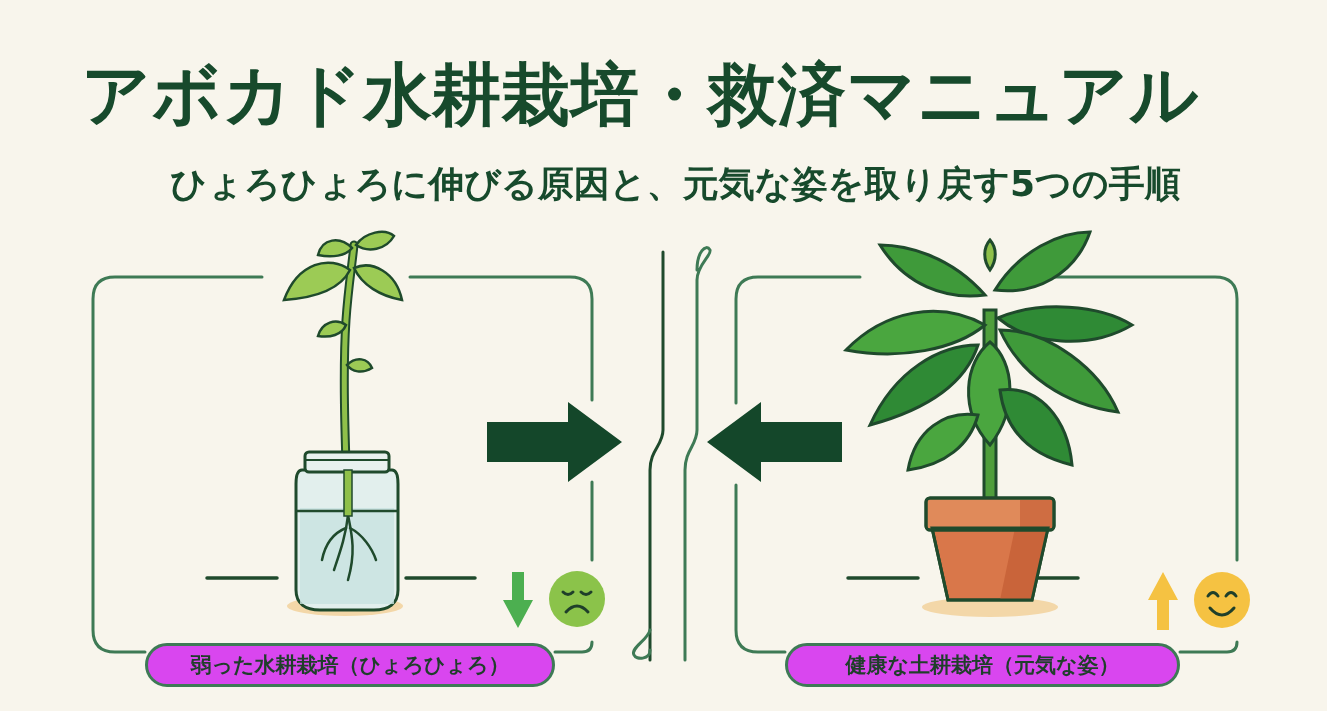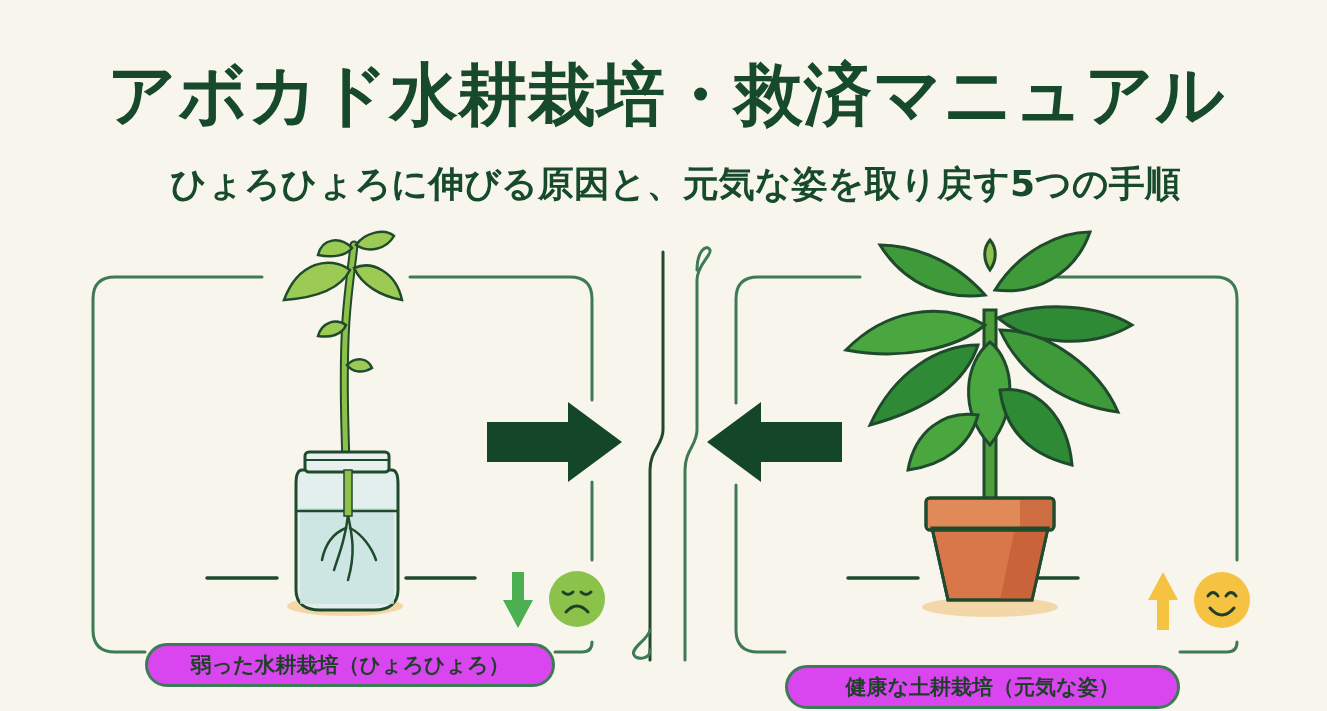--- a/index.html
+++ b/index.html
@@ -6,21 +6,21 @@
   body {
     width:1327px; height:711px; overflow:hidden;
     background:#f8f5ec;
     font-family:"DejaVu Sans", "Liberation Sans", sans-serif;
     position:relative;
   }
   .title {
     position:absolute; left:0; top:52px; width:1281px;
     text-align:center; color:#174a2c;
     font-size:68px; font-weight:bold; letter-spacing:1px;
-    line-height:86px; margin:0;padding-left:26px;
+    line-height:86px; margin:0;
   }
   .subtitle {
     position:absolute; left:0; top:158px; width:1327px;
     text-align:center; color:#174a2c;
     font-size:36px; font-weight:bold; line-height:52px; margin:0;padding-left:12px;
   }
   svg.art { position:absolute; left:0; top:0; }
   .label-pill {
     position:absolute; height:44px; border:3px solid #3e7a55;
     border-radius:24px; background:#d946ef;
@@ -138,15 +138,15 @@
     <circle cx="1222" cy="600" r="28" fill="#f5c242"></circle>
     <path d="M1208 596 Q1213 589 1218 596" stroke="#1f3f2a" stroke-width="3" fill="none" stroke-linecap="round"></path>
     <path d="M1226 596 Q1231 589 1236 596" stroke="#1f3f2a" stroke-width="3" fill="none" stroke-linecap="round"></path>
     <path d="M1210 608 Q1222 622 1234 608" stroke="#1f3f2a" stroke-width="3" fill="none" stroke-linecap="round"></path>
   </g>
 </svg>
 
 <div class="label-pill" style="left:145px; top:643px; width:410px;">
   <span>弱った水耕栽培（ひょろひょろ）</span>
 </div>
-<div class="label-pill" style="left:785px; top:665px; width:395px;">
+<div class="label-pill" style="left:785px; top:643px; width:395px;">
   <span>健康な土耕栽培（元気な姿）</span>
 </div>
 
 </body></html>

